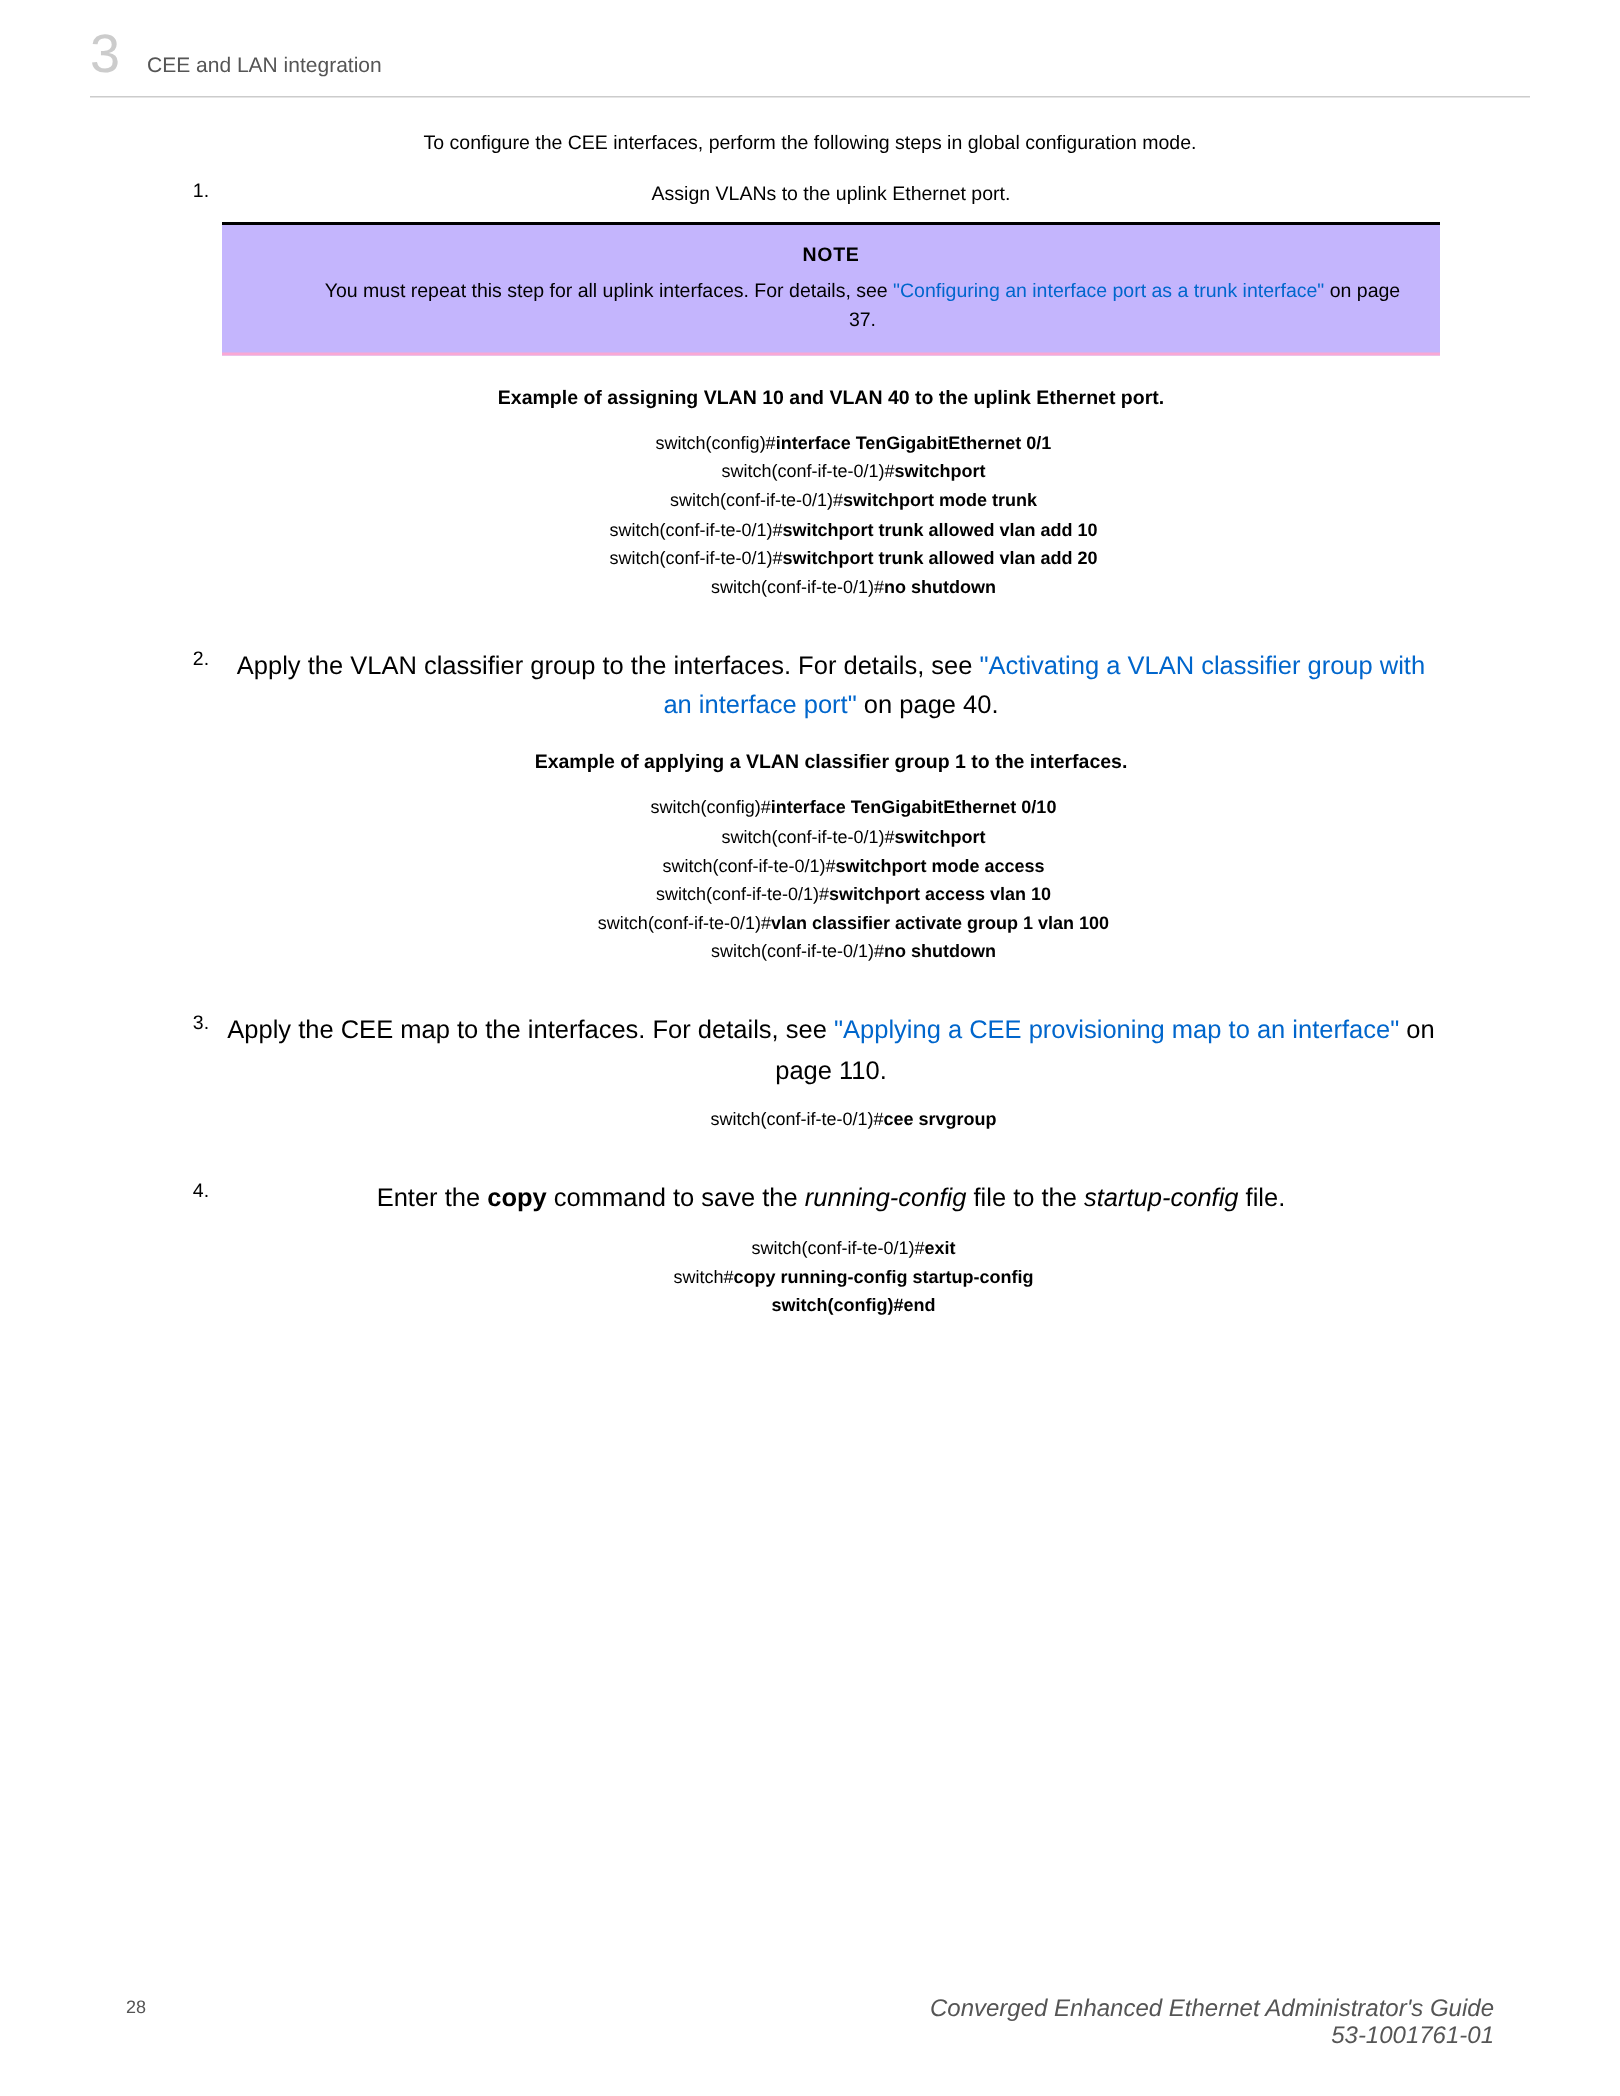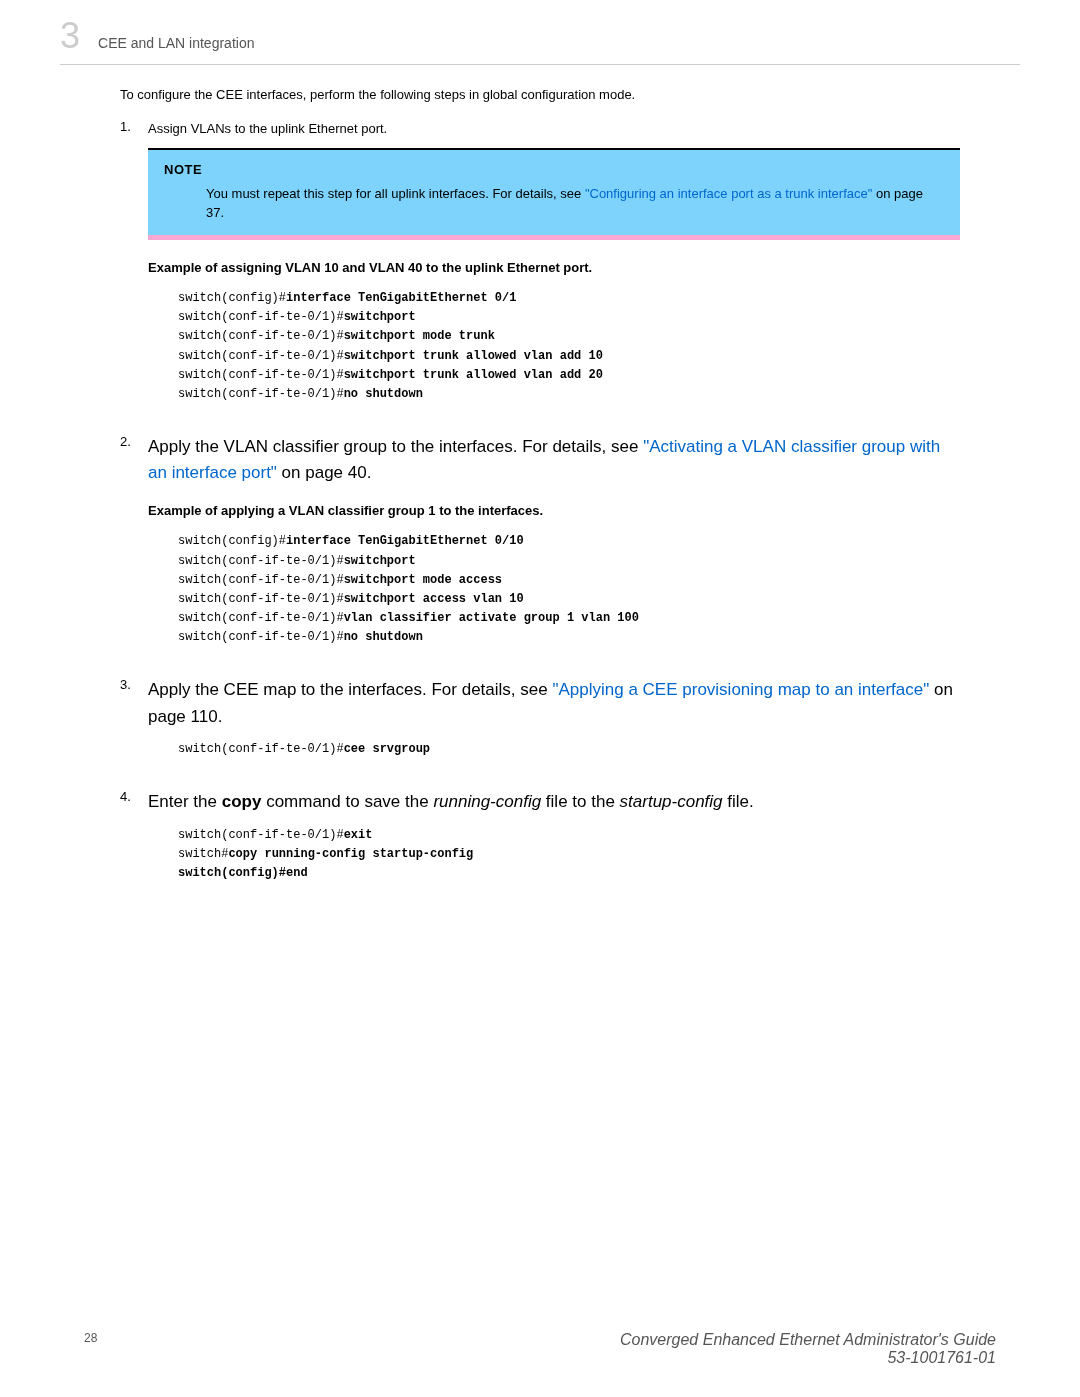--- a/index.html
+++ b/index.html
@@ -43,20 +43,21 @@
 
     .chapter-title {
       font-size: 14px;
       color: #555555;
       font-weight: normal;
       padding-top: 14px;
     }
 
     .content-area {
       padding: 20px 120px 60px 120px;
+      text-align: center;
     }
 
     .intro-text {
       font-size: 13px;
       color: #000;
       margin-bottom: 14px;
       line-height: 1.5;
     }
 
     .numbered-item {
@@ -74,24 +75,24 @@
 
     .item-content {
       flex: 1;
       font-size: 13px;
       color: #000;
       line-height: 1.5;
     }
 
     .note-box {
       border-top: 2px solid #000;
-      border-bottom: 5px solid #f9a8d4;
+      border-bottom: 2px solid #f9a8d4;
       padding: 10px 16px 12px 16px;
       margin: 10px 0 18px 0;
-      background: #7dd3fc;
+      background: #c4b5fd;
     }
 
     .note-label {
       font-size: 13px;
       font-weight: bold;
       color: #000;
       text-transform: uppercase;
       margin-bottom: 4px;
       letter-spacing: 0.5px;
     }
@@ -109,21 +110,21 @@
     }
 
     .example-heading {
       font-size: 13px;
       font-weight: bold;
       color: #000;
       margin: 14px 0 6px 0;
     }
 
     .code-block {
-      font-family: Liberation Mono, monospace;
+      font-family: Liberation Sans, sans-serif;
       font-size: 12px;
       color: #000;
       background: #ffffff;
       padding: 6px 0 6px 30px;
       line-height: 1.6;
       margin-bottom: 10px;
     }
 
     .code-block .bold {
       font-weight: bold;

